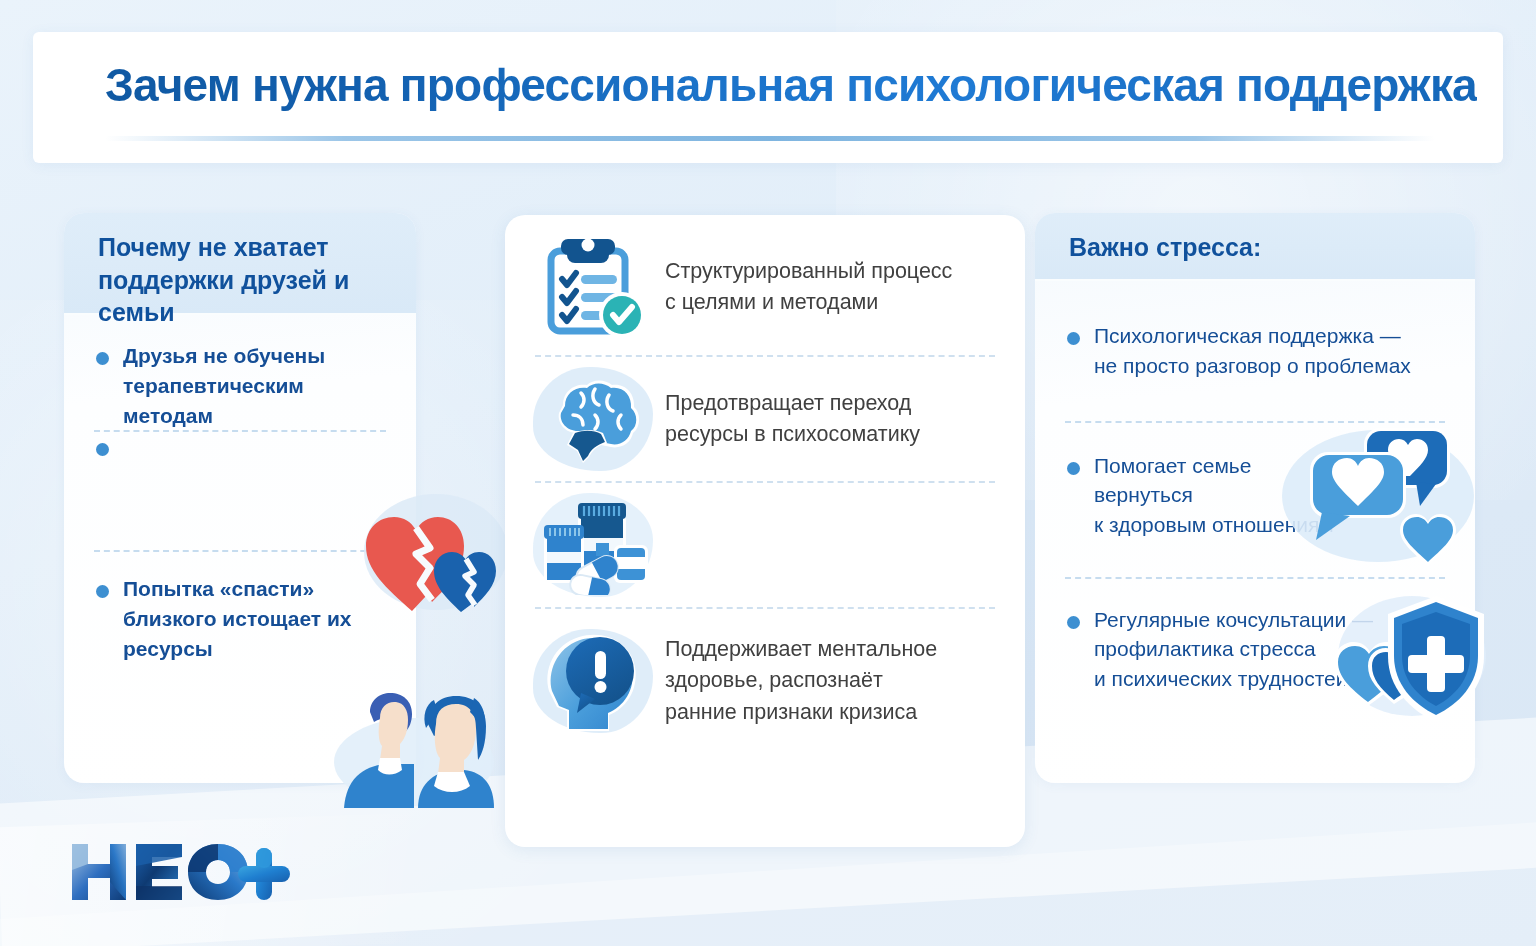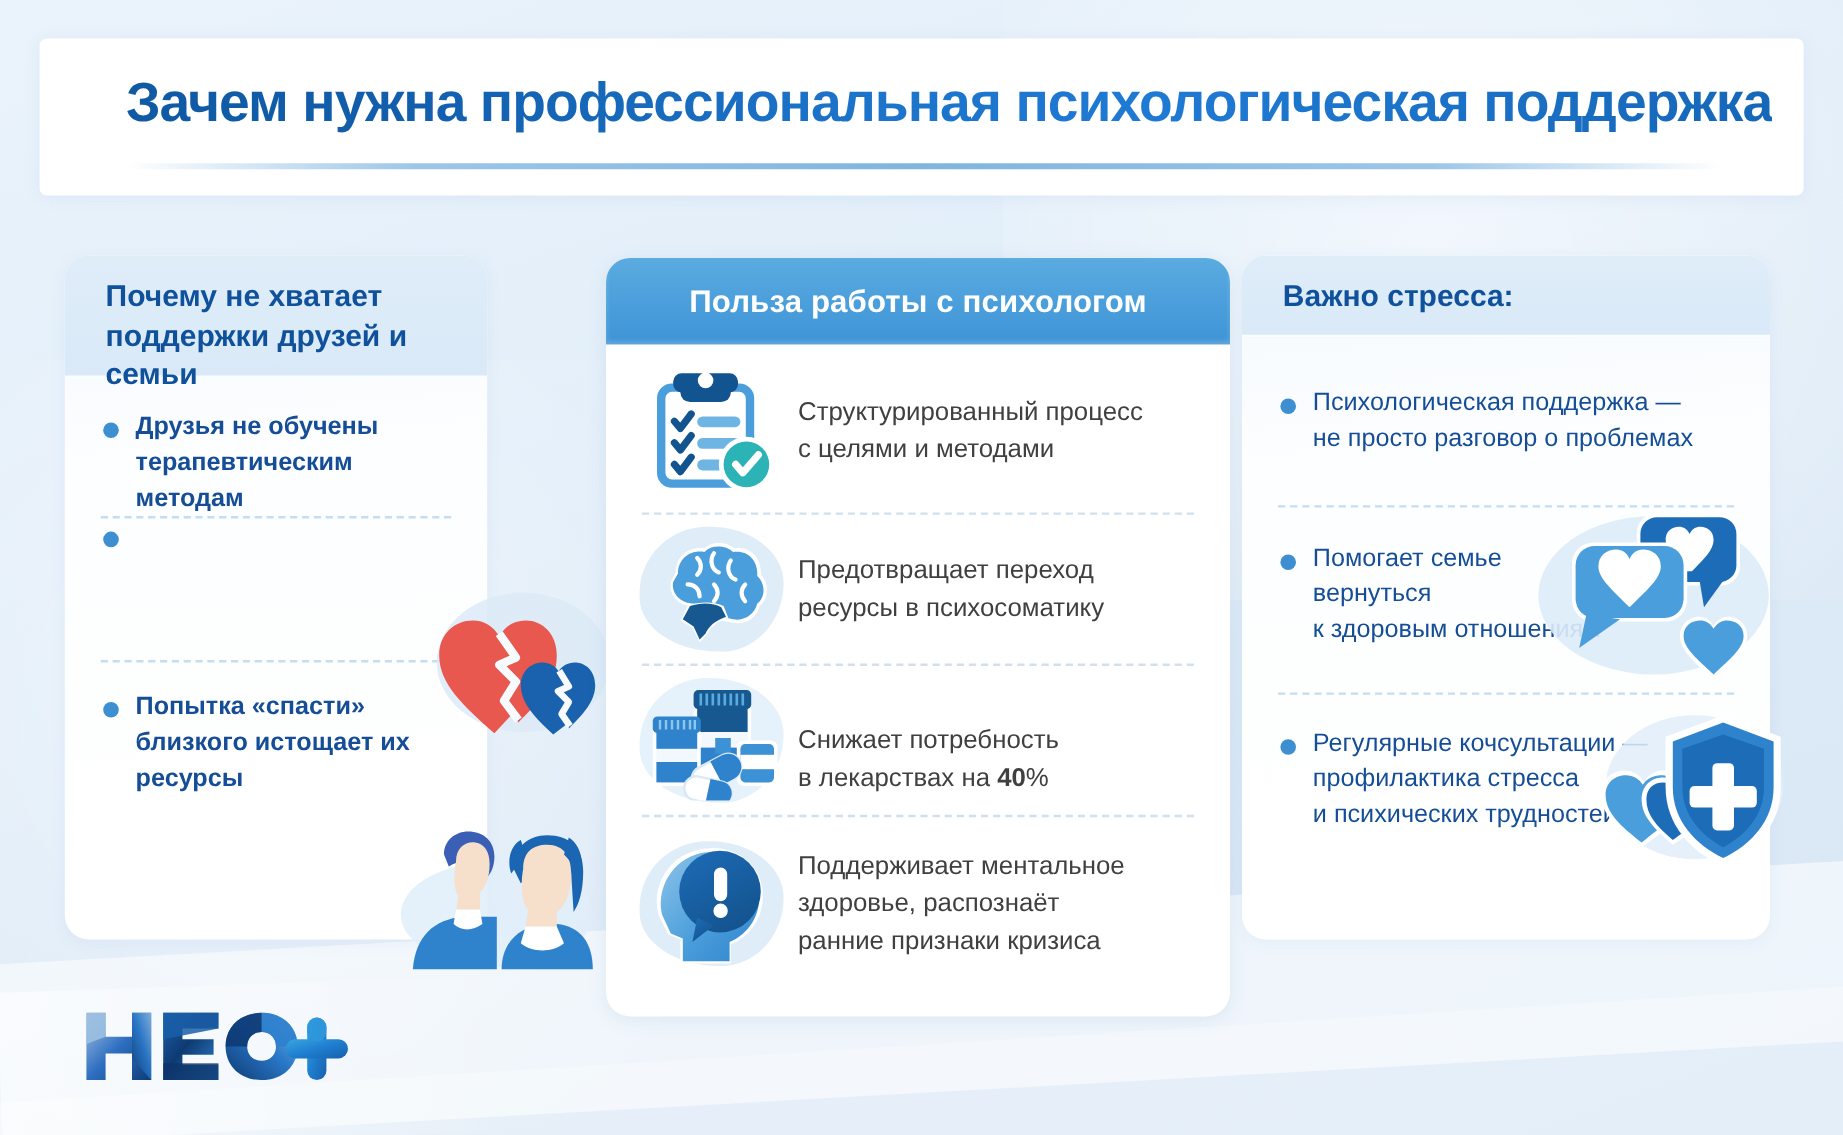--- a/index.html
+++ b/index.html
@@ -76,21 +76,21 @@
     background: linear-gradient(90deg, rgba(150,195,235,0) 0%, #9cc6e8 18%, #7fb5e0 50%, #9cc6e8 82%, rgba(150,195,235,0) 100%);
   }
 
   
   .card {
     position: absolute;
     border-radius: 20px;
     overflow: hidden;
   }
   #card-left {
-    left: 54px; top: 213px;
+    left: 64px; top: 213px;
     width: 352px; height: 570px;
     background: linear-gradient(175deg, #f4f9fd 0%, #fdfeff 32%, #ffffff 100%);
     box-shadow: 0 2px 12px rgba(60,120,180,0.06);
   }
   #card-mid {
     left: 505px; top: 215px;
     width: 520px; height: 632px;
     background: #ffffff;
     box-shadow: 0 3px 16px rgba(60,120,180,0.10);
   }
@@ -294,23 +294,20 @@
       <path d="M88 120 C88 98 102 84 124 82 L134 82 C154 84 164 98 164 120 Z" fill="#2f83cd"></path>
       <path d="M98 36 C98 18 110 8 126 8 C144 8 156 18 156 38 C156 56 152 66 148 72 L146 40 C134 44 112 44 104 48 Z" fill="#1b66b3"></path>
       <path d="M106 36 C106 22 114 16 126 16 C140 16 146 26 146 40 C146 58 140 68 134 72 L134 86 C126 92 114 92 108 86 L110 70 C104 64 104 46 106 36 Z" fill="#f6dfcb"></path>
       <path d="M108 84 L134 84 L140 98 C130 106 114 106 104 98 Z" fill="#ffffff"></path>
       <path d="M96 40 C92 28 96 16 104 12 L108 24 C104 30 100 34 96 40 Z" fill="#1b66b3"></path>
       <path d="M152 44 C158 32 154 16 144 10 L140 24 C146 30 150 36 152 44 Z" fill="#1b66b3"></path>
     </svg>
   </div>
 
   <div class="card" id="card-mid">
-    <div class="card-head-blue">
-      <div class="head-title">Польза работы с психологом</div>
-    </div>
 
     <div id="mid-rows">
 
       <div class="mid-row" style="min-height:132px">
         <div class="mid-icon">
           <svg width="112" height="104" viewBox="0 0 112 104">
             <rect x="14" y="16" width="74" height="80" rx="9" fill="none" stroke="#4a9edb" stroke-width="7"></rect>
             <rect x="30" y="6" width="42" height="22" rx="8" fill="#12548f"></rect>
             <circle cx="51" cy="13" r="6" fill="#ffffff"></circle>
             <rect x="24" y="4" width="54" height="16" rx="7" fill="#12548f"></rect>
@@ -392,24 +389,20 @@
 
             <g transform="rotate(-28 60 80)">
               <rect x="42" y="68" width="44" height="22" rx="11" fill="#ffffff" stroke="#dbe9f5" stroke-width="2"></rect>
               <path d="M64 68 h11 a11 11 0 0 1 0 22 h-11 z" fill="#2f83cd"></path>
             </g>
             <g transform="rotate(12 56 92)">
               <rect x="36" y="82" width="40" height="20" rx="10" fill="#ffffff" stroke="#dbe9f5" stroke-width="2"></rect>
               <path d="M56 82 h10 a10 10 0 0 1 0 20 h-10 z" fill="#2f83cd"></path>
             </g>
           </svg>
-        </div>
-        <div class="mid-text">
-          <span>Снижает потребность
-в лекарствах на </span><b>40</b><span>%</span>
         </div>
       </div>
 
       <div class="mid-divider"></div>
 
       <div class="mid-row" style="min-height:140px">
         <div class="mid-icon">
           <div class="blob"></div>
           <svg width="112" height="108" viewBox="0 0 112 108">
             <path d="M30 104 L30 84 L20 80 L12 64 C6 44 16 18 42 10 C68 2 94 16 98 40 C102 64 88 82 72 88 L72 104 Z" fill="#ffffff"></path>

